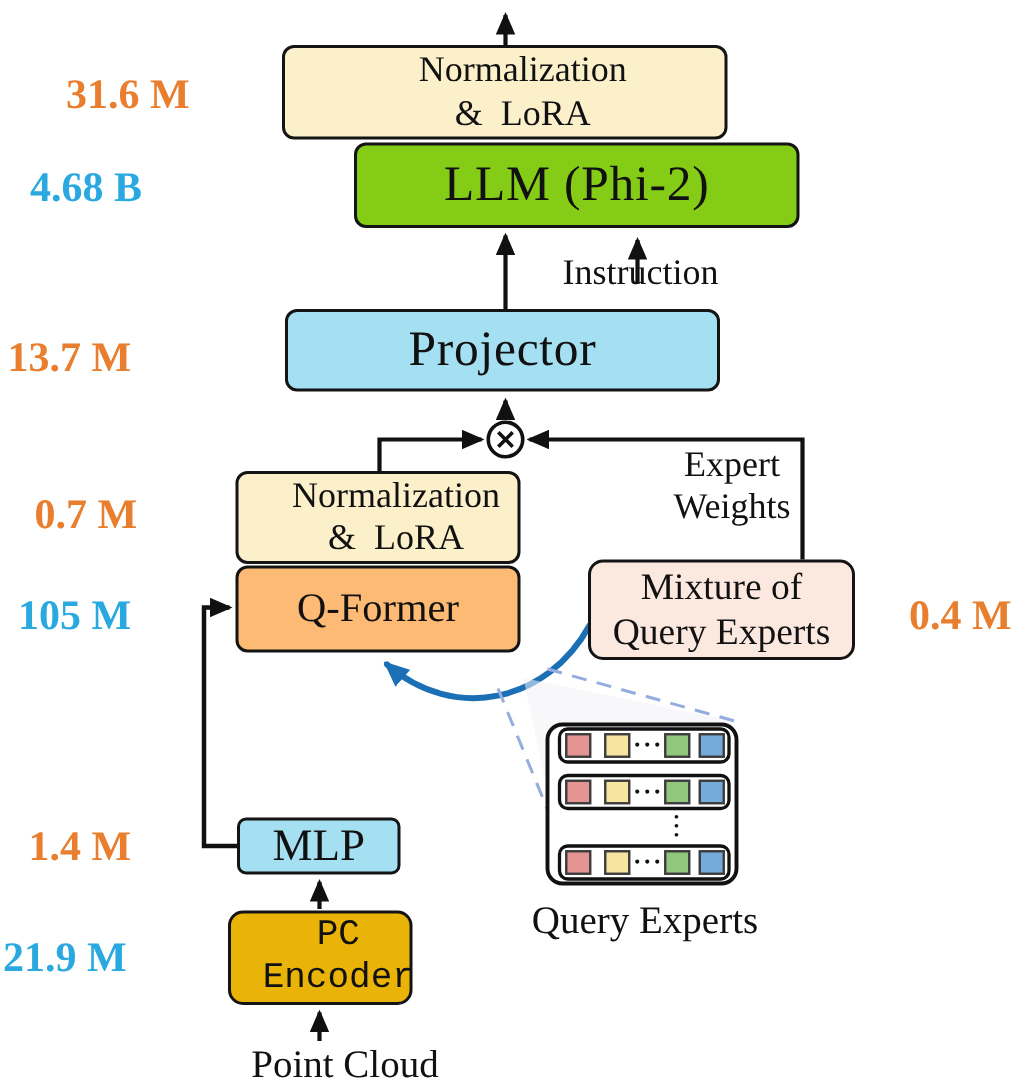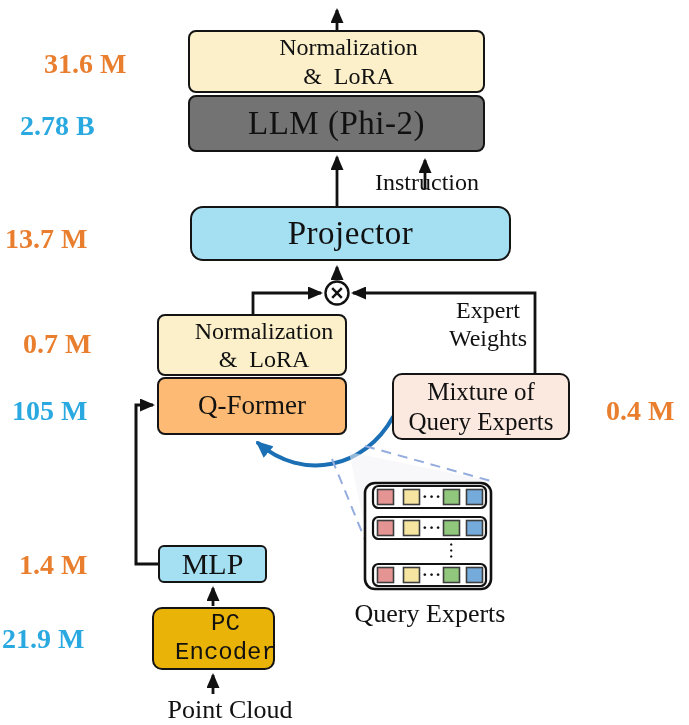--- a/index.html
+++ b/index.html
@@ -8,21 +8,21 @@
     font-family:"Liberation Serif","DejaVu Serif",serif;color:#111;
   }
   #connectors{position:absolute;left:0;top:0;width:689px;height:725px;z-index:1;}
   .box{
     position:absolute;z-index:2;box-sizing:border-box;
     border:2.2px solid #141414;border-radius:8px;
     display:flex;flex-direction:column;align-items:center;justify-content:center;
     text-align:center;line-height:1.18;
   }
   .fill-cream{background:#FBF0CA;}
-  .fill-lavender{background:#737373;}
+  .fill-lavender{background:#84cc16;margin-left:48px;}
   .fill-blue{background:#A5DFF2;}
   .fill-paleblue{background:#fdba74;}
   .fill-peach{background:#FBE9E0;}
   .fill-gray{background:#eab308;font-family:Liberation Mono, monospace;}
   .f24{font-size:24px;padding-left:24px;}
   .f27{font-size:27px;}
   .f33{font-size:33px;letter-spacing:.5px;}
   .f30{font-size:30px;}
   .pre{white-space:pre;}
   .note{
@@ -107,21 +107,21 @@
 
   <div class="box fill-cream f24" style="left:188px;top:30px;width:297px;height:63px;">
     <span>Normalization</span>
     <span class="pre">&amp;  LoRA</span>
   </div>
 
   <div class="box fill-lavender f33" style="left:188px;top:95px;width:297px;height:57px;">
     <span>LLM (Phi-2)</span>
   </div>
 
-  <div class="box fill-blue f33" style="left:190px;top:206px;width:321px;height:55px;border-radius:13px;">
+  <div class="box fill-blue f33" style="left:190px;top:206px;width:290px;height:55px;">
     <span>Projector</span>
   </div>
 
   <div class="box fill-cream f24" style="left:157px;top:314px;width:190px;height:62px;">
     <span>Normalization</span>
     <span class="pre">&amp;  LoRA</span>
   </div>
 
   <div class="box fill-paleblue f27" style="left:157px;top:377px;width:190px;height:58px;">
     <span>Q-Former</span>
@@ -146,21 +146,21 @@
   <div class="note" style="left:440px;top:297px;width:96px;line-height:1.15;">
     <span>Expert</span><br>
     <span>Weights</span>
   </div>
 
   <div class="note" style="left:350px;top:599px;width:160px;font-size:26px;">Query Experts</div>
 
   <div class="note" style="left:154px;top:695px;width:152px;font-size:26px;">Point Cloud</div>
 
   <div class="param param-orange" style="left:4px;top:50px;margin-left:40px;">31.6 M</div>
-  <div class="param param-blue" style="left:20px;top:112px;">2.78 B</div>
+  <div class="param param-blue" style="left:20px;top:112px;">4.68 B</div>
   <div class="param param-orange" style="left:5px;top:225px;">13.7 M</div>
   <div class="param param-orange" style="left:23px;top:330px;">0.7 M</div>
   <div class="param param-blue" style="left:12px;top:397px;">105 M</div>
   <div class="param param-orange" style="left:606px;top:397px;">0.4 M</div>
   <div class="param param-orange" style="left:19px;top:551px;">1.4 M</div>
   <div class="param param-blue" style="left:2px;top:625px;">21.9 M</div>
 
 </div>
 
 </body></html>

